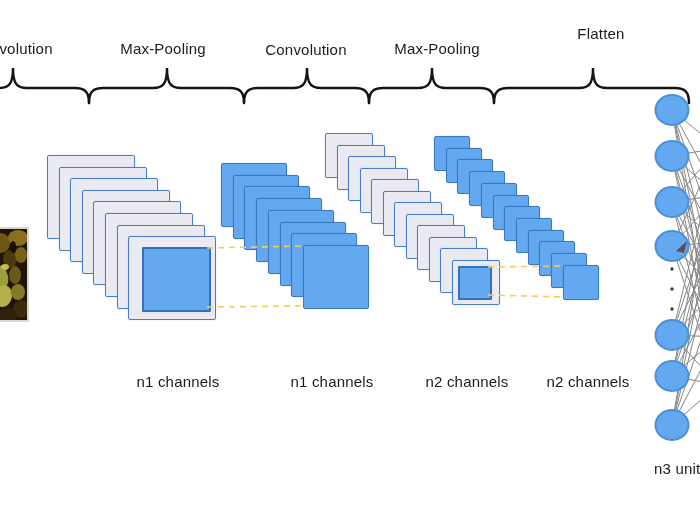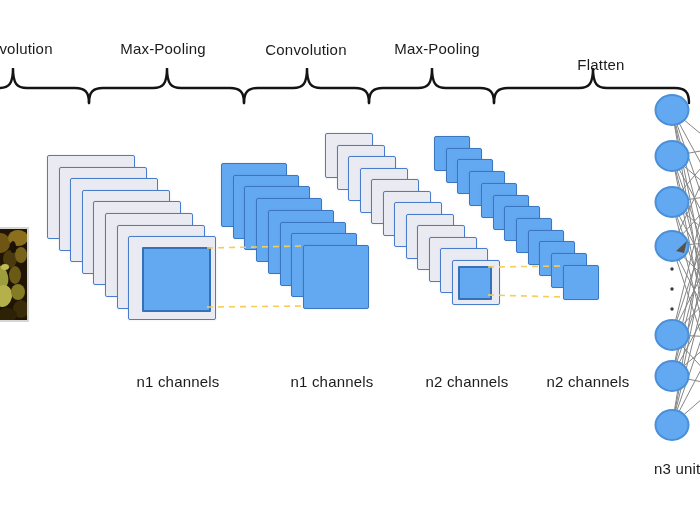--- a/index.html
+++ b/index.html
@@ -166,20 +166,20 @@
       <line x1="488" y1="267" x2="564" y2="266" stroke="#f6cd5a" stroke-width="1.6" stroke-dasharray="6 5"></line>
       <line x1="488" y1="295" x2="563" y2="297" stroke="#f6cd5a" stroke-width="1.6" stroke-dasharray="6 5"></line>
     </svg>
 
   <div id="labels">
     <div class="units-label" style="left: 681px; top: 460px;">n3 units</div>
   <div class="stage-label" style="left: 12px; top: 40px;">Convolution</div>
       <div class="stage-label" style="left: 163px; top: 40px;">Max-Pooling</div>
       <div class="stage-label" style="left: 306px; top: 41px;">Convolution</div>
       <div class="stage-label" style="left: 437px; top: 40px;">Max-Pooling</div>
-      <div class="stage-label" style="left: 601px; top: 56px;">Flatten</div>
+      <div class="stage-label" style="left: 601px; top: 25px;">Flatten</div>
       <div class="channel-label" style="left: 178px; top: 373px;">n1 channels</div>
       <div class="channel-label" style="left: 332px; top: 373px;">n1 channels</div>
       <div class="channel-label" style="left: 467px; top: 373px;">n2 channels</div>
       <div class="channel-label" style="left: 588px; top: 373px;">n2 channels</div>
     </div>
 
 </div>
 
 </body></html>

